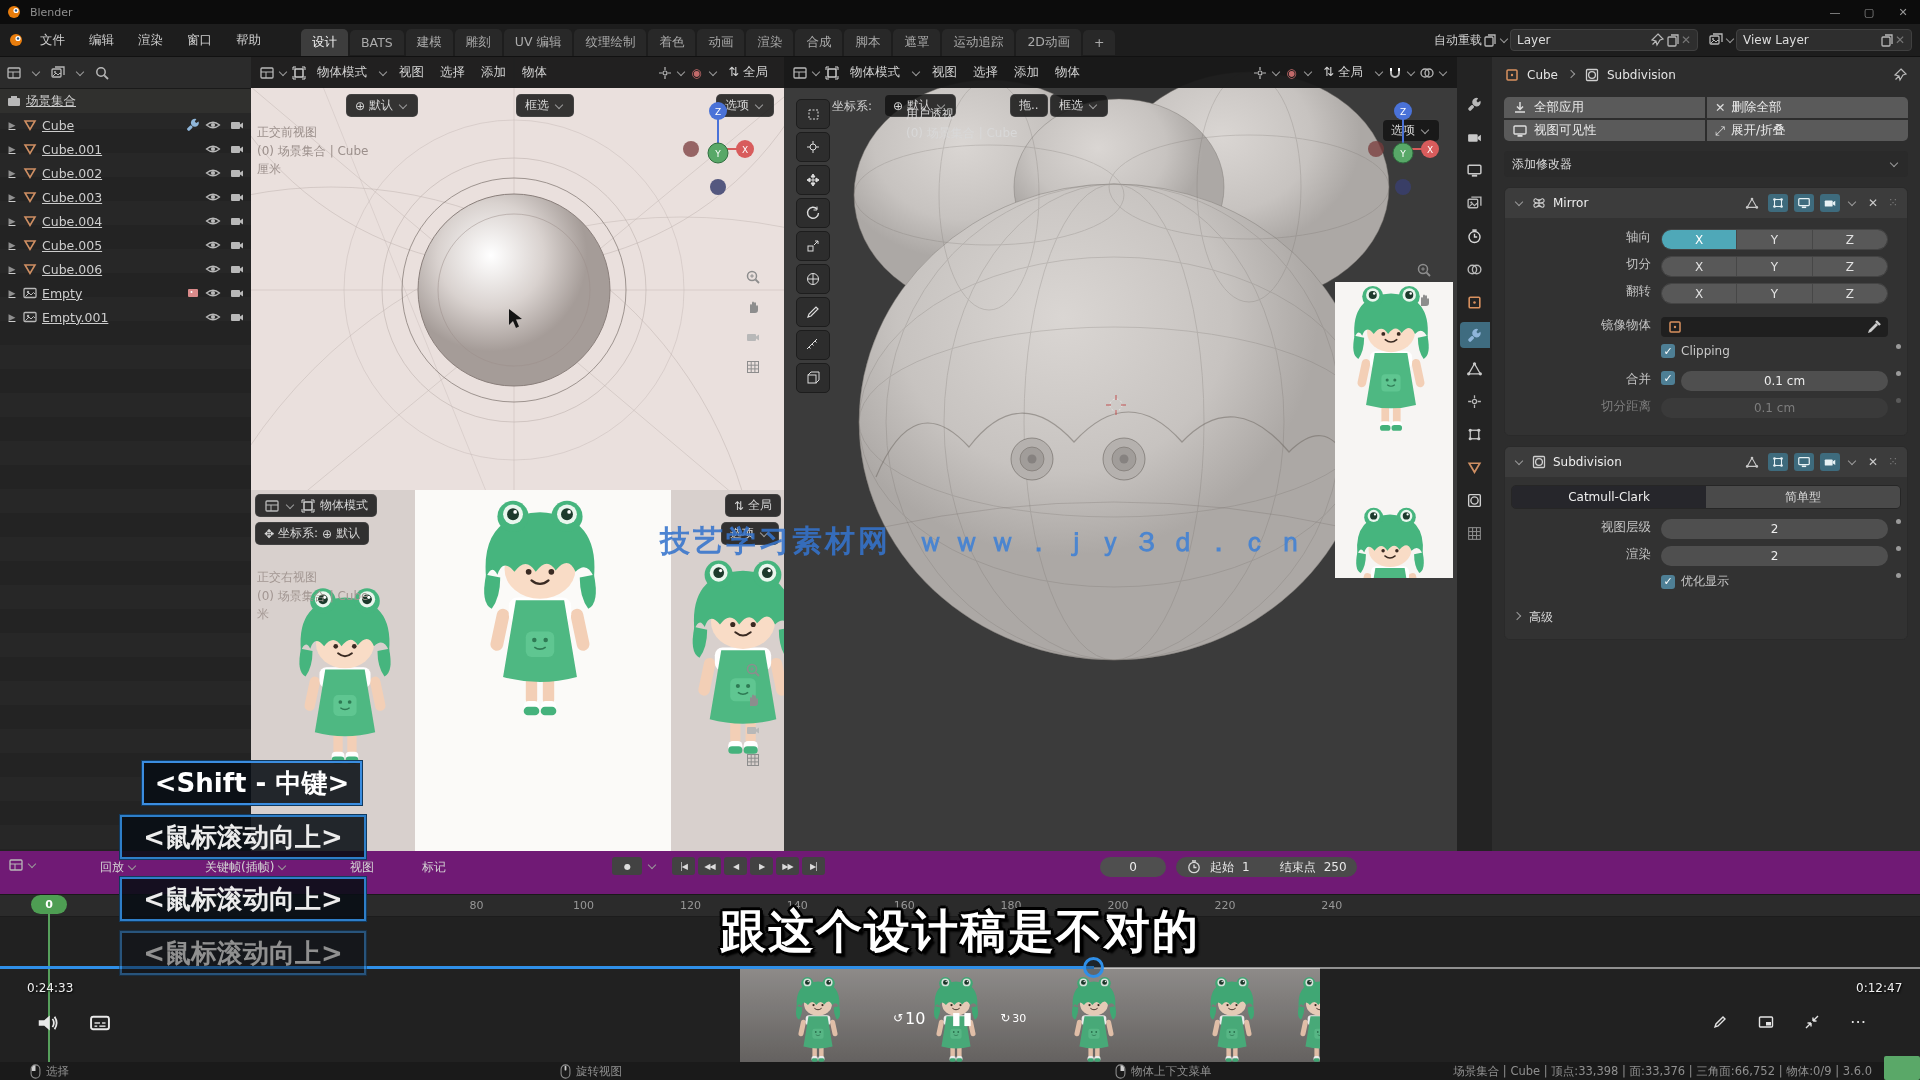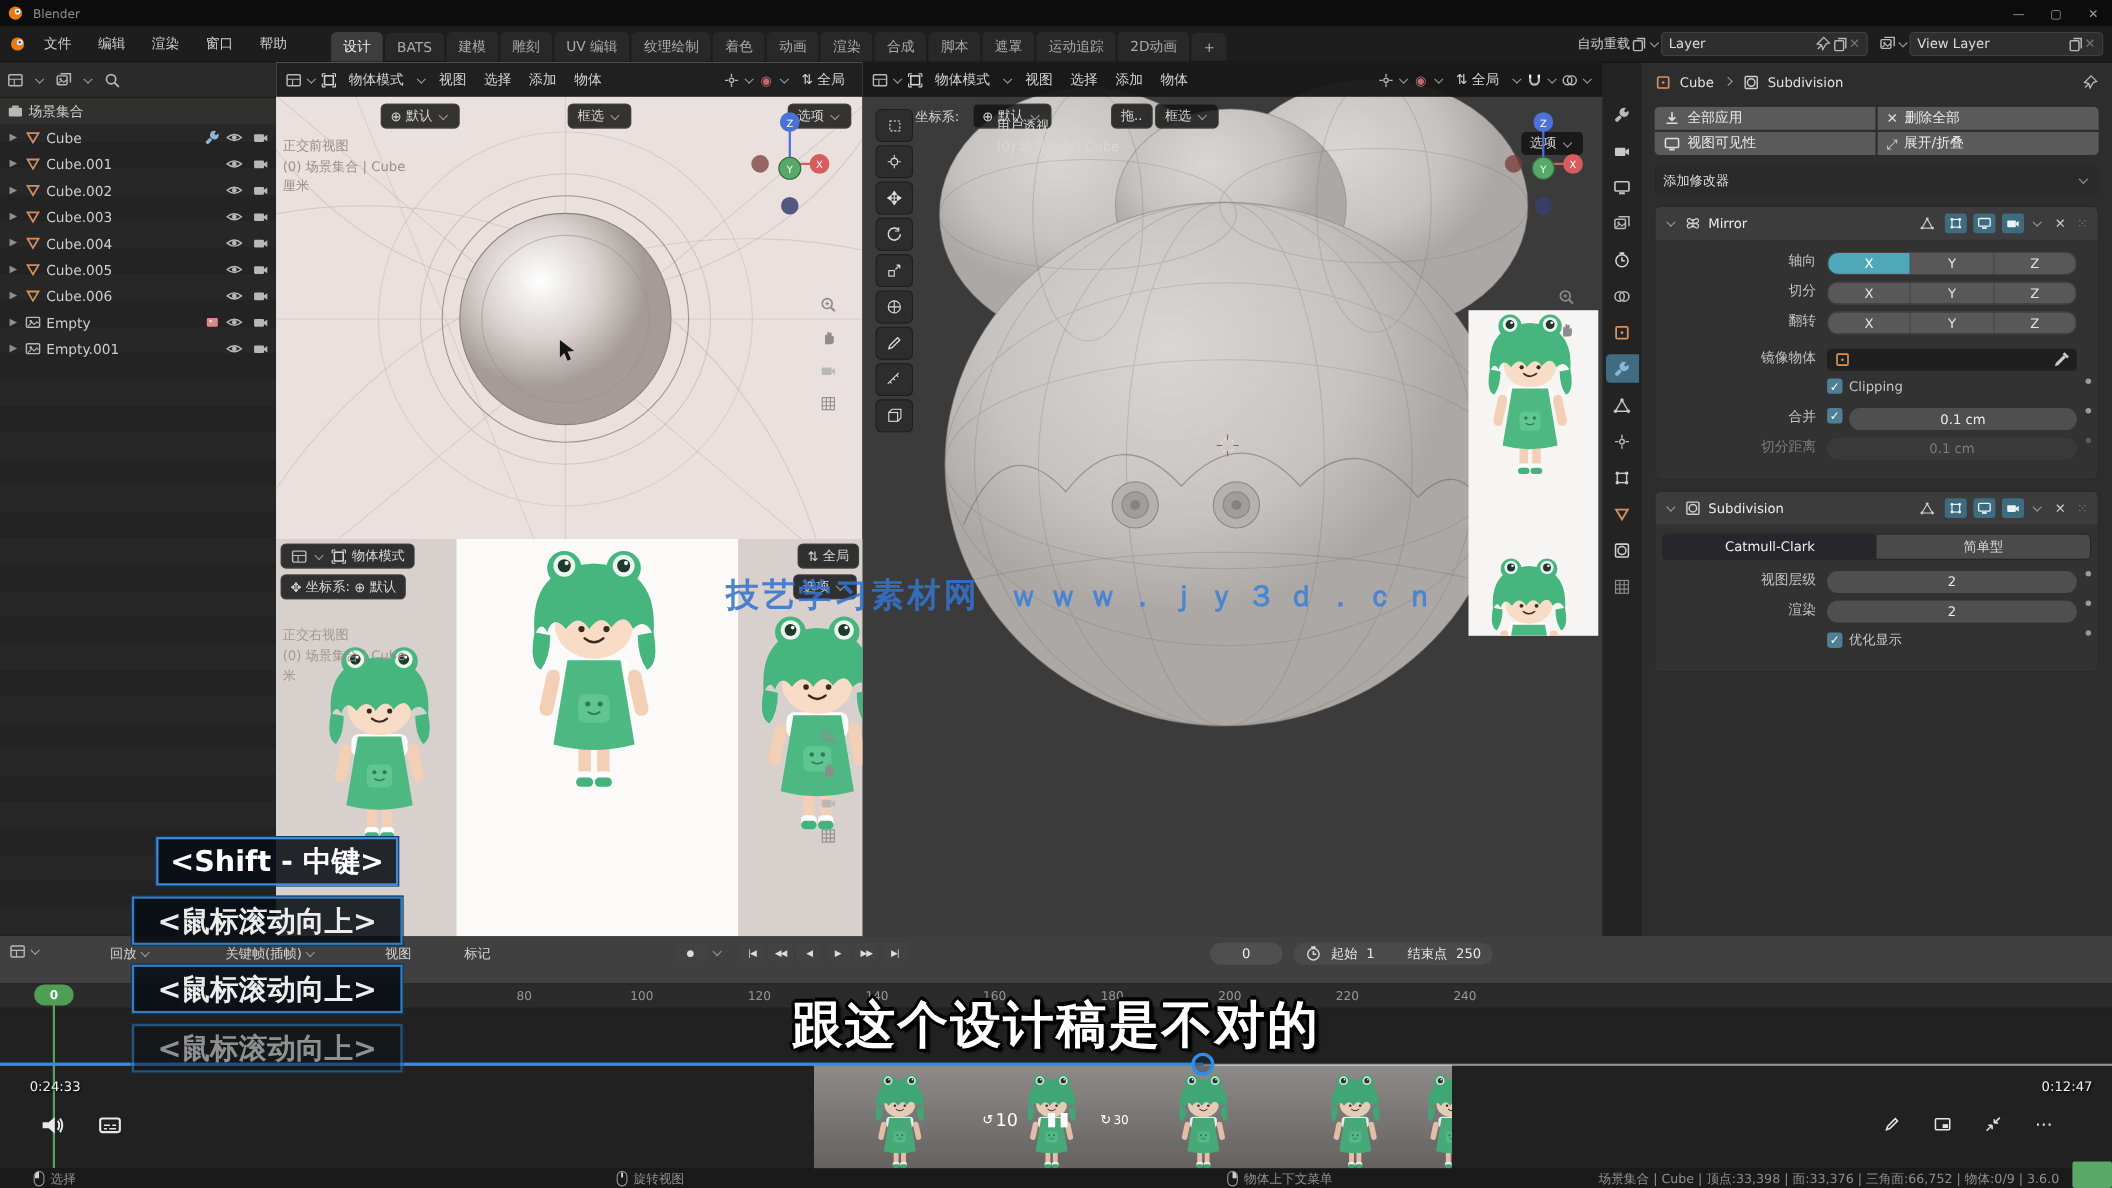--- a/index.html
+++ b/index.html
@@ -14,21 +14,21 @@
   .winbtn{width:34px;height:24px;display:flex;align-items:center;justify-content:center;color:#9a9a9a;font-size:11px;}
   
   #topbar{left:0;top:24px;width:1920px;height:33px;background:#1d1d1d;display:flex;align-items:center;border-bottom:1px solid #111;}
   .menu-item{padding:4px 12px;color:#cfcfcf;font-size:12.5px;border-radius:4px;}
   .tab{padding:5px 11px;color:#ababab;font-size:12.5px;background:#282828;border-radius:5px 5px 0 0;margin-right:2px;white-space:nowrap;}
   .tab.active{background:#3d3d3d;color:#f0f0f0;}
   .tb-field{height:22px;background:#2e2e2e;border:1px solid #404040;border-radius:4px;display:flex;align-items:center;padding:0 6px;color:#ddd;}
   
   #outliner{left:0;top:57px;width:251px;height:794px;background:repeating-linear-gradient(#272727 0 24px,#232323 24px 48px);}
   #outliner-header{height:32px;background:#2b2b2b;border-bottom:1px solid #1a1a1a;display:flex;align-items:center;padding:0 6px;gap:8px;}
-  .ol-row{height:24px;display:flex;align-items:center;padding-left:6px;color:#cdcdcd;font-size:12.5px;gap:4px;}
+  .ol-row{height:24px;display:flex;align-items:center;padding-left:6px;color:#cdcdcd;font-size:12.5px;gap:4px;text-decoration:underline;}
   .ol-arrow{color:#8f8f8f;font-size:9px;width:12px;text-align:center;}
   .ol-name{flex:1;white-space:nowrap;overflow:hidden;}
   .ic{display:inline-flex;width:16px;height:16px;align-items:center;justify-content:center;}
   .ic svg{width:100%;height:100%;}
   
   #vp-front{left:251px;top:57px;width:533px;height:794px;background:#eae0dd;overflow:hidden;}
   #vp-user{left:784px;top:57px;width:673px;height:794px;background:#3b3b3b;overflow:hidden;}
   .vp-header{position:absolute;left:0;top:0;right:0;height:31px;background:rgba(24,24,24,.96);display:flex;align-items:center;padding:0 8px;gap:2px;color:#cfcfcf;}
   .vp-menu{padding:3px 8px;font-size:12.5px;color:#d4d4d4;white-space:nowrap;}
   .pill{background:rgba(20,20,20,.85);border:1px solid rgba(70,70,70,.8);border-radius:5px;color:#d6d6d6;font-size:12px;display:inline-flex;align-items:center;padding:2px 8px;gap:4px;white-space:nowrap;}
@@ -52,21 +52,21 @@
   .seg div{flex:1;text-align:center;padding:2.5px 0;background:#585858;color:#e2e2e2;font-size:12px;border-right:1px solid #474747;}
   .seg div:last-child{border-right:none;}
   .seg div.on{background:#4fa8b8;color:#fff;}
   .cb{width:14px;height:14px;border-radius:3px;background:#4e7f95;color:#fff;font-size:11px;display:inline-flex;align-items:center;justify-content:center;margin-right:6px;}
   .dot{width:5px;height:5px;border-radius:50%;background:#9a9a9a;margin-left:8px;}
   .hicon{width:20px;height:18px;border-radius:3px;display:flex;align-items:center;justify-content:center;color:#c9c9c9;}
   .hicon.teal{background:#3e6b7d;color:#e8f2f5;}
   .actbtn{height:21px;background:#5a5a5a;display:flex;align-items:center;gap:6px;padding:0 8px;color:#eaeaea;font-size:12.5px;}
   
   #timeline{left:0;top:851px;width:1920px;height:211px;background:#212121;}
-  #tl-header{height:44px;background:#404040;border-bottom:1px solid #1a1a1a;position:relative;}
+  #tl-header{height:44px;background:#701a75;border-bottom:1px solid #1a1a1a;position:relative;}
   #tl-ruler{height:22px;background:#2b2b2b;border-bottom:1px solid #1c1c1c;position:relative;color:#979797;font-size:11px;}
   .tick{position:absolute;top:4px;transform:translateX(-50%);}
   .transport{width:23px;height:18px;background:#424242;border-radius:3px;display:flex;align-items:center;justify-content:center;color:#dcdcdc;font-size:8px;letter-spacing:-1px;}
   
   #statusbar{left:0;top:1062px;width:1920px;height:18px;background:#1a1a1a;display:flex;align-items:center;color:#8f8f8f;font-size:11.5px;}
   
   #subtitle{left:50%;top:901px;transform:translateX(-50%);font-size:46px;font-weight:900;color:#fff;letter-spacing:2px;white-space:nowrap;z-index:40;
     text-shadow:3px 0 0 #000,-3px 0 0 #000,0 3px 0 #000,0 -3px 0 #000,2px 2px 0 #000,-2px -2px 0 #000,2px -2px 0 #000,-2px 2px 0 #000,4px 4px 2px #000;}
   .sc-box{position:absolute;background:rgba(8,14,20,.88);border:2px solid #2e7ec8;box-shadow:0 0 0 1px #123a5e;color:#ececec;font-weight:bold;font-size:26px;display:flex;align-items:center;justify-content:center;z-index:50;white-space:nowrap;}
   .timecode{position:absolute;color:#f0f0f0;font-size:12px;z-index:45;text-shadow:1px 1px 2px #000;}
@@ -1302,20 +1302,24 @@
           <span class="dot"></span>
         </div>
         <div class="prow">
           <span class="plabel"></span>
           <span class="row" style="flex:1">
               <span class="cb">✓</span>
               <span>优化显示</span>
             </span>
           <span class="dot"></span>
         </div>
+        <div class="row" style="height:24px;margin-top:8px;gap:6px">
+          <span class="chev" style="transform:rotate(-45deg)"></span>
+            <span style="color:#d6d6d6">高级</span>
+        </div>
       </div>
     </div>
   </div>
 
   <div id="timeline" class="abs">
     <div id="tl-header">
       <span class="row abs" style="left:8px;top:6px;gap:2px">
           <span class="ic">
             <svg viewBox="0 0 16 16" xmlns="http://www.w3.org/2000/svg">
               <rect x="2" y="3" width="12" height="10" rx="1" fill="none" stroke="#b8b8b8" stroke-width="1.3"></rect>

